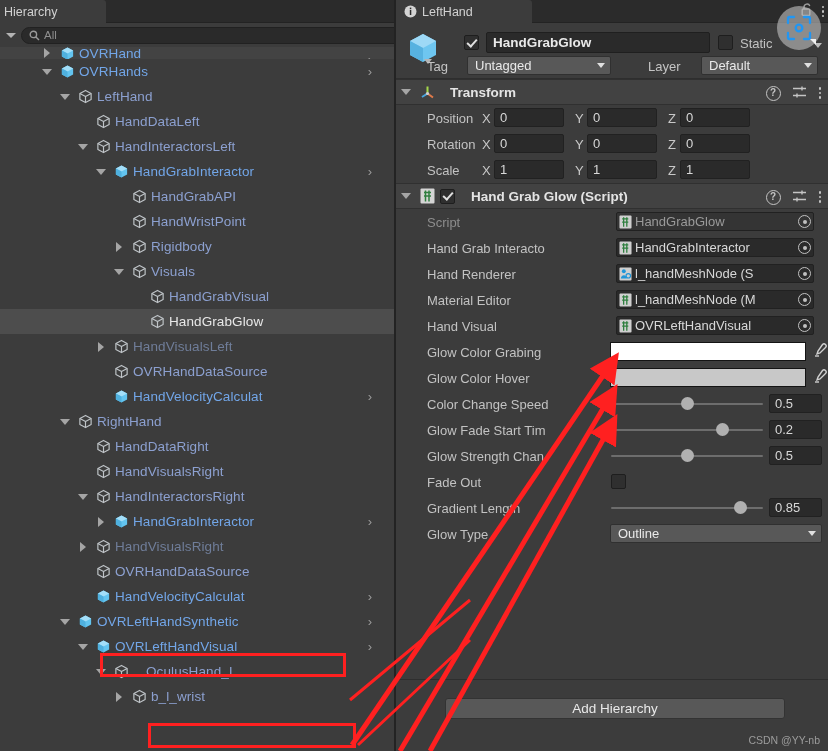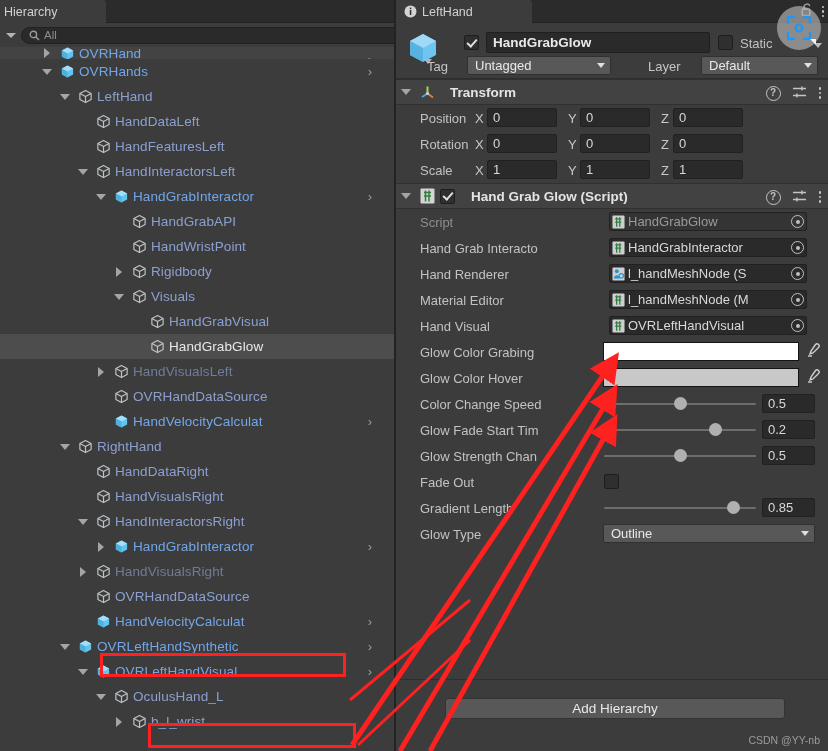--- a/index.html
+++ b/index.html
@@ -188,21 +188,21 @@
   .comp-title { font-size: 13.5px; color: #e4e4e4; font-weight: bold; margin-left: 12px; }
   .comp-right {
     position: absolute; right: 7px; top: 0; height: 26px;
     display: flex; align-items: center; gap: 11px;
   }
   .help-circle {
     width: 15px; height: 15px; border-radius: 50%;
     border: 1.6px solid #c4c4c4; display: flex; align-items: center; justify-content: center;
     font-size: 10px; font-weight: bold; color: #c4c4c4; line-height: 1;
   }
-  .comp-body { background: #3c3c3c; position: relative; }
+  .comp-body { background: #3c3c3c; position: relative; padding-left: 7px; }
   .field-row { position: relative; height: 26px; }
   .field-label {
     position: absolute; left: 24px; top: 6px; font-size: 13px; color: #c2c2c2;
     white-space: nowrap; overflow: hidden;
   }
   .field-label.dimmed { color: #8d8d8d; }
   .axis-label { position: absolute; top: 6px; font-size: 13px; color: #c8c8c8; }
   .numfield {
     position: absolute; top: 3px; height: 19px;
     background: #2a2a2a; border: 1px solid #212121; border-radius: 2px;
@@ -351,29 +351,20 @@
         <div class="row">
           <span class="go-icon" style="left:94px">
             <svg width="15" height="15" viewBox="0 0 16 16">
               <path d="M8 1.5l6 3.2v6.6L8 14.5 2 11.3V4.7z" fill="none" stroke="#bfc4c8" stroke-width="1.25" stroke-linejoin="round"></path>
               <path d="M2 4.7L8 7.9l6-3.2M8 7.9v6.6" fill="none" stroke="#bfc4c8" stroke-width="1.25" stroke-linejoin="round"></path>
             </svg>
           </span>
           <span class="row-label " style="left:115px">HandDataLeft</span>
         </div>
         <div class="row">
-          <span class="go-icon" style="left:94px">
-            <svg width="15" height="15" viewBox="0 0 16 16">
-              <path d="M8 1.5l6 3.2v6.6L8 14.5 2 11.3V4.7z" fill="none" stroke="#bfc4c8" stroke-width="1.25" stroke-linejoin="round"></path>
-              <path d="M2 4.7L8 7.9l6-3.2M8 7.9v6.6" fill="none" stroke="#bfc4c8" stroke-width="1.25" stroke-linejoin="round"></path>
-            </svg>
-          </span>
-          <span class="row-label " style="left:115px">HandFeaturesLeft</span>
-        </div>
-        <div class="row">
           <span class="foldout" style="left:76px">
             <span class="tri-down"></span>
           </span>
           <span class="go-icon" style="left:94px">
             <svg width="15" height="15" viewBox="0 0 16 16">
               <path d="M8 1.5l6 3.2v6.6L8 14.5 2 11.3V4.7z" fill="none" stroke="#bfc4c8" stroke-width="1.25" stroke-linejoin="round"></path>
               <path d="M2 4.7L8 7.9l6-3.2M8 7.9v6.6" fill="none" stroke="#bfc4c8" stroke-width="1.25" stroke-linejoin="round"></path>
             </svg>
           </span>
           <span class="row-label " style="left:115px">HandInteractorsLeft</span>
@@ -603,21 +594,21 @@
         <div class="row">
           <span class="foldout" style="left:94px">
             <span class="tri-down"></span>
           </span>
           <span class="go-icon" style="left:112px">
             <svg width="15" height="15" viewBox="0 0 16 16">
               <path d="M8 1.5l6 3.2v6.6L8 14.5 2 11.3V4.7z" fill="none" stroke="#bfc4c8" stroke-width="1.25" stroke-linejoin="round"></path>
               <path d="M2 4.7L8 7.9l6-3.2M8 7.9v6.6" fill="none" stroke="#bfc4c8" stroke-width="1.25" stroke-linejoin="round"></path>
             </svg>
           </span>
-          <span class="row-label " style="left:133px">OculusHand_L</span>
+          <span class="row-label " style="left:146px">OculusHand_L</span>
         </div>
         <div class="row">
           <span class="foldout" style="left:112px">
             <span class="tri-right"></span>
           </span>
           <span class="go-icon" style="left:130px">
             <svg width="15" height="15" viewBox="0 0 16 16">
               <path d="M8 1.5l6 3.2v6.6L8 14.5 2 11.3V4.7z" fill="none" stroke="#bfc4c8" stroke-width="1.25" stroke-linejoin="round"></path>
               <path d="M2 4.7L8 7.9l6-3.2M8 7.9v6.6" fill="none" stroke="#bfc4c8" stroke-width="1.25" stroke-linejoin="round"></path>
             </svg>

